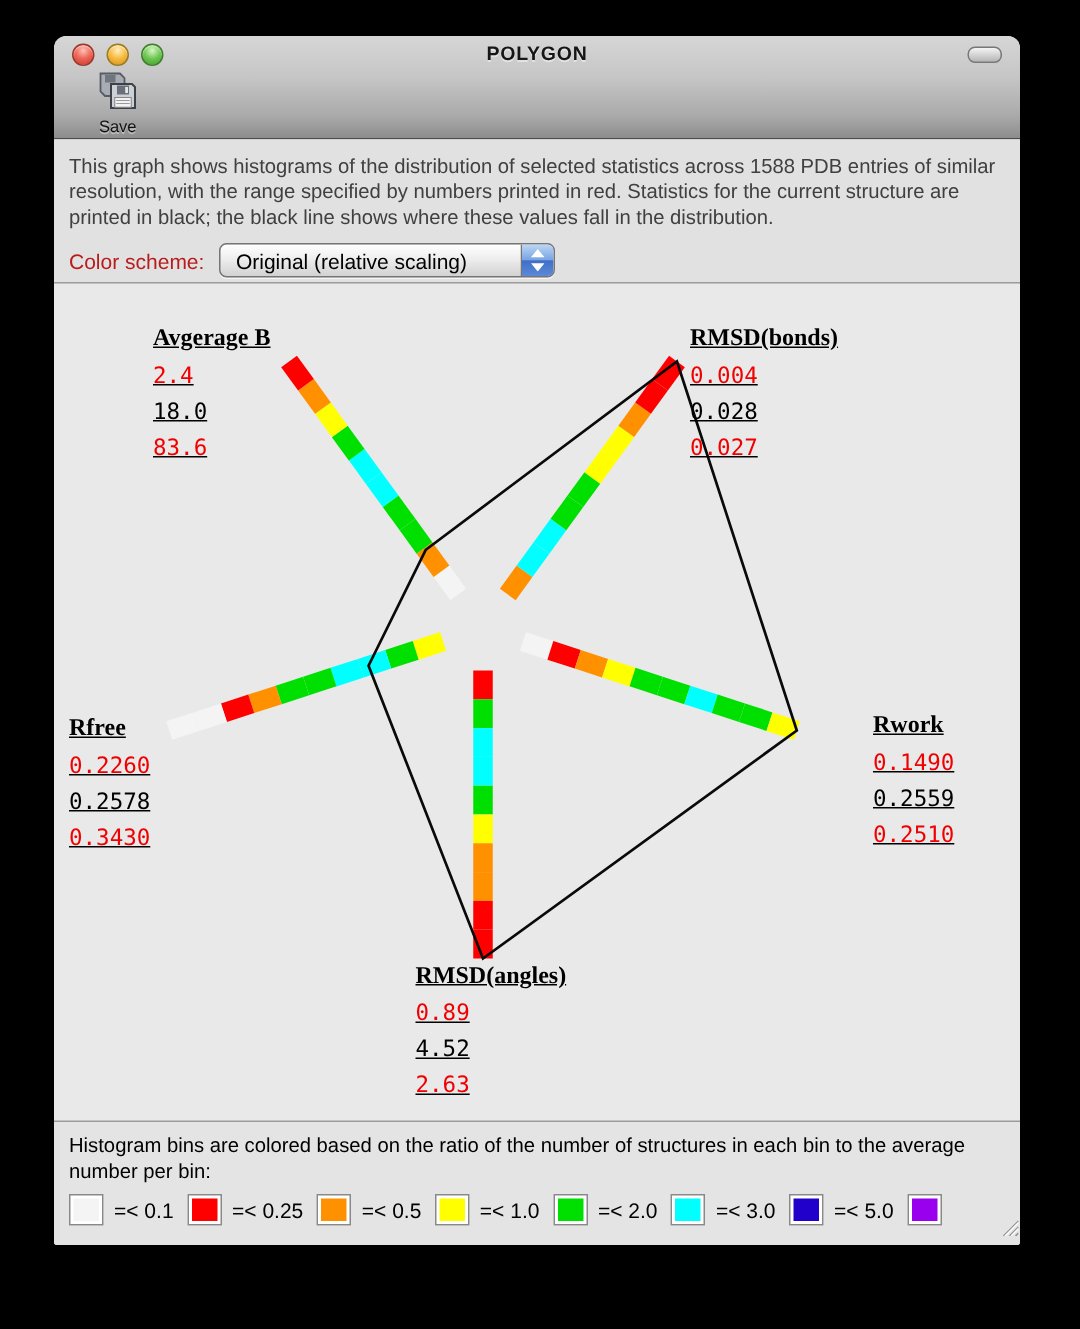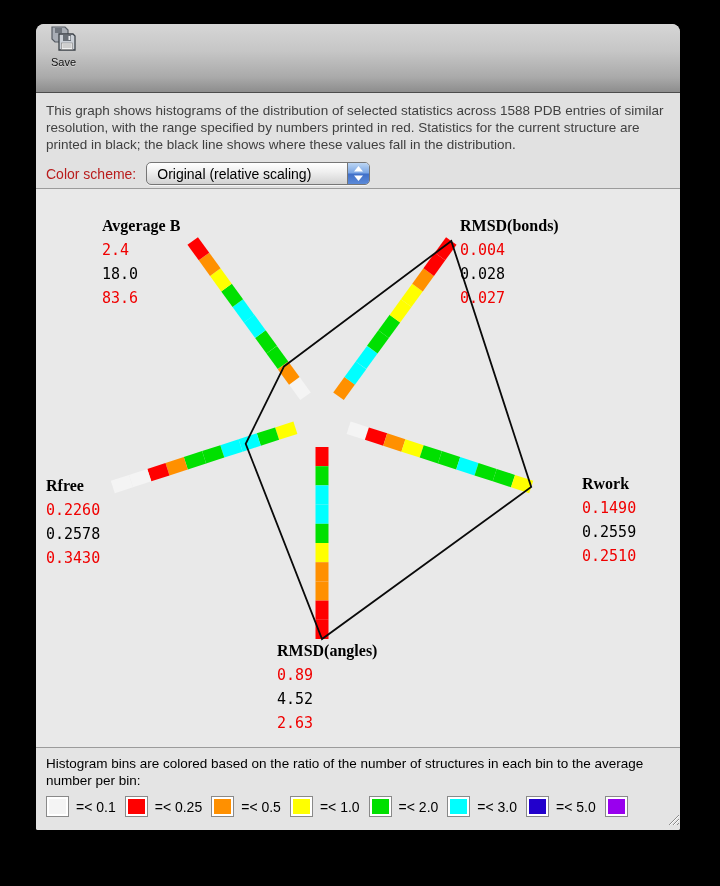--- a/index.html
+++ b/index.html
@@ -14,41 +14,41 @@
   .titlebar{height:22px;position:relative;display:flex;align-items:center;}
   .lights{position:absolute;left:12px;top:5px;display:flex;gap:8px;}
   .light{width:13px;height:13px;border-radius:50%;box-shadow:inset 0 1px 1px rgba(255,255,255,.5);}
   .light.red{background:radial-gradient(circle at 50% 28%,#ffc1b8,#ee6457 48%,#c33a2e);border:1px solid #9e352b;}
   .light.yellow{background:radial-gradient(circle at 50% 28%,#ffeec0,#f7bb41 48%,#d38f17);border:1px solid #9a7a1d;}
   .light.green{background:radial-gradient(circle at 50% 28%,#d9f6c4,#6fc854 48%,#3f9a2b);border:1px solid #3f7e2a;}
   .wtitle{width:100%;text-align:center;font-size:13px;font-weight:bold;color:#161616;
           text-shadow:0 1px 0 rgba(255,255,255,.45);letter-spacing:.5px;}
   .tb-toggle{position:absolute;right:12px;top:7px;width:21px;height:9px;border-radius:5px;
              background:linear-gradient(#f4f4f4,#b5b5b5);border:1px solid #777;}
-  .toolbar{height:46px;display:flex;align-items:flex-start;padding-left:10px;}
+  .toolbar{height:46px;display:flex;align-items:flex-start;padding-left:25px;}
   .save-btn{display:flex;flex-direction:column;align-items:center;padding:1px 4px;border-radius:4px;}
   .save-btn .lbl{font-size:11px;color:#111;margin-top:0px;text-shadow:0 1px 0 rgba(255,255,255,.4);}
   
   .desc{position:absolute;left:0;top:69px;width:644px;height:96px;background:#e1e1e1;
         border-bottom:1px solid #9b9b9b;box-sizing:border-box;padding:9px 10px 0 10px;}
   .desc p{margin:0;font-size:13.5px;line-height:17px;color:#404040;width:630px;}
   .scheme-row{margin-top:9px;display:flex;align-items:center;}
   .scheme-row .lab{font-size:14px;color:#b91c1c;margin-right:10px;}
   .popup{display:inline-flex;align-items:stretch;width:224px;height:23px;box-sizing:border-box;
          background:linear-gradient(#ffffff,#eeeeee 45%,#d2d2d2);border:1px solid #767676;
          border-radius:5px;box-shadow:0 1px 0 rgba(255,255,255,.7);}
   .popup-text{flex:1;font-size:14px;color:#000;display:flex;align-items:center;padding-left:10px;}
   .popup-cap{width:21px;border-left:1px solid #767676;border-radius:0 4px 4px 0;
              background:linear-gradient(#bcd6f4 0%,#7aa5e4 48%,#3f6fc8 52%,#5c8ad8 100%);
              display:flex;align-items:center;justify-content:center;}
   
   .plot{position:absolute;left:0;top:166px;width:644px;height:557px;background:#e9e9e9;
         border-bottom:1px solid #9b9b9b;}
   .plot svg{position:absolute;left:0;top:0;}
-  .axis-block{position:absolute;}
+  .axis-block{position:absolute;text-decoration:underline;}
   .axis-name{font-family:"Liberation Serif",serif;font-weight:bold;font-size:16px;color:#000;
              line-height:20px;margin-bottom:2px;}
   .axis-num{font-family:"DejaVu Sans Mono",monospace;font-size:15px;line-height:24px;color:#000;}
   .axis-num.red{color:#f00000;}
   .ab-avgb{left:66px;top:26px;}
   .ab-bonds{left:424px;top:26px;}
   .ab-rwork{left:546px;top:284px;}
   .ab-angles{left:241px;top:451px;}
   .ab-rfree{left:10px;top:286px;}
   
@@ -61,20 +61,29 @@
   .swatch{width:17px;height:15px;border:1px solid #898989;background:#fff;padding:2px;}
   .swatch i{display:block;width:100%;height:100%;}
   .grip{position:absolute;right:1px;bottom:1px;}
 </style>
 </head>
 <body>
 
 <div class="window">
 
   <div class="chrome">
+    <div class="titlebar">
+      <div class="lights">
+        <span class="light red"></span>
+        <span class="light yellow"></span>
+        <span class="light green"></span>
+      </div>
+      <span class="wtitle">POLYGON</span>
+      <span class="tb-toggle"></span>
+    </div>
     <div class="toolbar">
       <div class="save-btn">
         <span>
           <svg width="27" height="27" viewBox="0 0 27 27">
             <path d="M2 2 h13 l3 3 v12 h-13 l-3-3 z" fill="#a8adb5" stroke="#565c64" stroke-width="1.2"></path>
             <rect x="5" y="3" width="7" height="5" fill="#70767e"></rect>
             <path d="M9 9 h14 l2 2 v14 h-16 z" fill="#ccd1d8" stroke="#3c4248" stroke-width="1.3"></path>
             <rect x="13" y="10" width="8" height="6" fill="#6a7078"></rect>
             <rect x="18.5" y="11" width="1.8" height="4" fill="#e8eaee"></rect>
             <rect x="11.5" y="18" width="11" height="6.5" fill="#f2f2f2" stroke="#888" stroke-width=".7"></rect>

